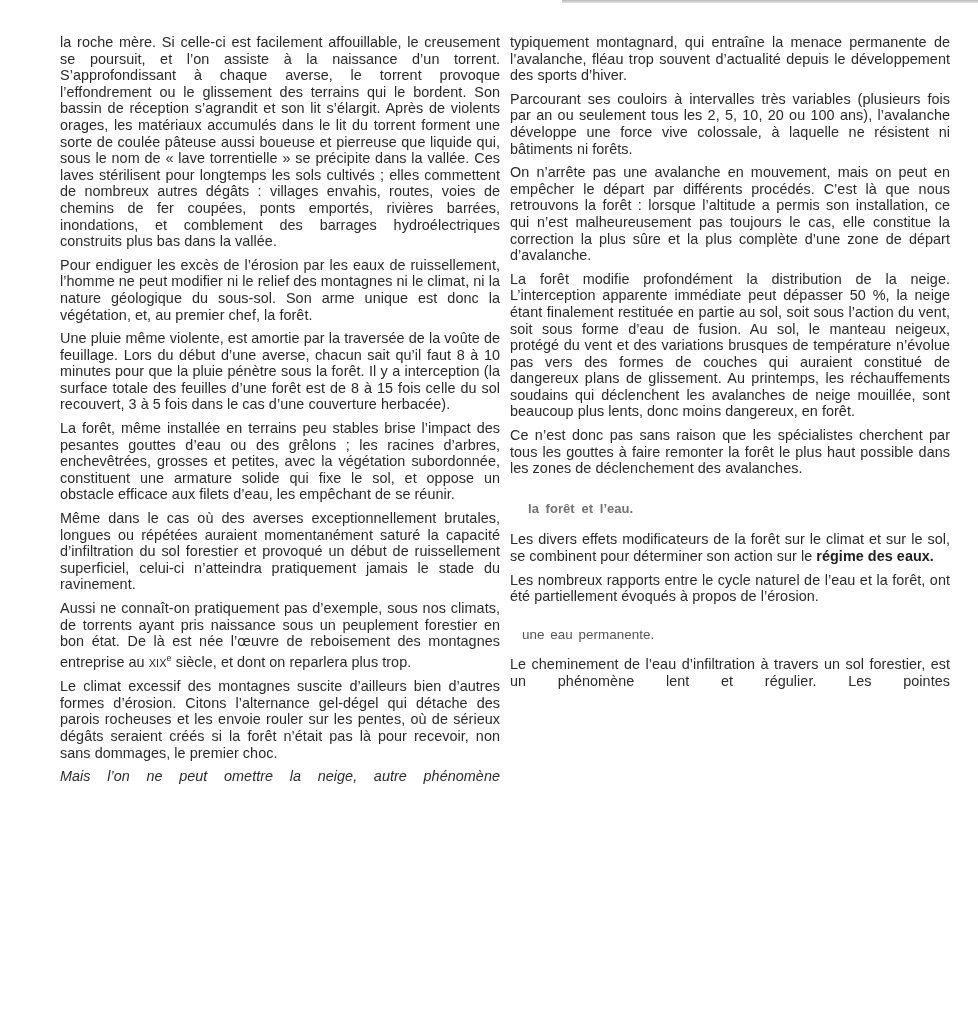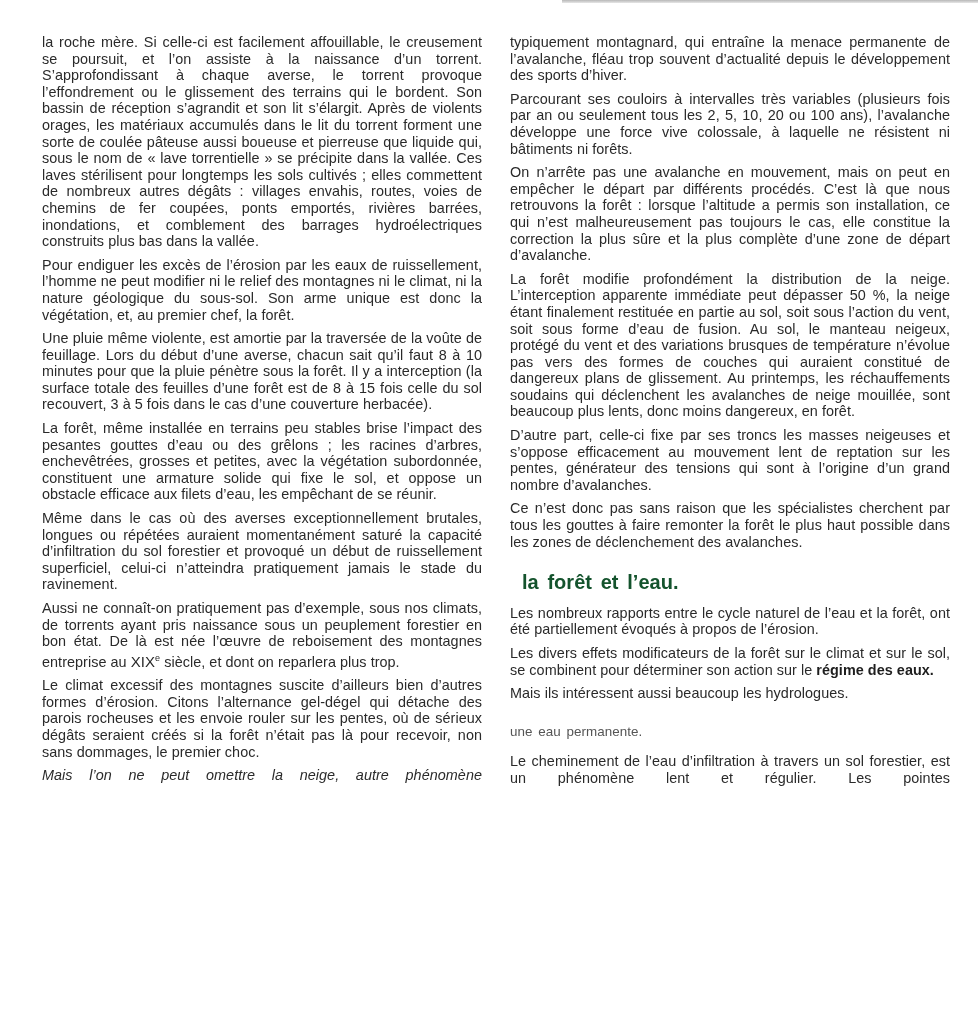--- a/index.html
+++ b/index.html
@@ -13,36 +13,36 @@
   .top-rule {
     position: absolute; left: 562px; top: 0; width: 416px; height: 3px;
     background: linear-gradient(to bottom, #b8b8b8, #e6e6e6);
   }
   .col {
     position: absolute; top: 34px;
     font-size: 14.4px; line-height: 16.6px;
     text-align: justify;
     letter-spacing: 0.05px;
   }
-  .col-left  { left: 42px;  width: 440px; }
+  .col-left  { left: 60px;  width: 440px; }
   .col-right { left: 510px; width: 440px; top: 34px; }
   .col p { margin: 0 0 7px 0; text-align: justify; text-align-last: left; }
   .col h2 {
-    font-size: 20px; font-weight: bold; margin: 12px; color: #14532d;
+    font-size: 13px; font-weight: bold; margin: 18px; color: #737373;
     word-spacing: 3px;
   }
   .col h3 {
-    font-size: 13.4px; font-weight: normal; margin: 0; color: #555;
+    font-size: 13.4px; font-weight: normal; margin: 12px; color: #555;
     word-spacing: 2px;
   }
   .h2-left  { margin-top: 22px !important; margin-bottom: 14px !important; }
   .h2-right { margin-top: 24px !important; margin-bottom: 14px !important; }
   .h3-right { margin-top: 22px !important; margin-bottom: 13px !important; }
   .sup { font-size: 9px; vertical-align: super; }
-  .sc { font-size: 15px; }
+  .sc { font-size: 11px; }
   b.inline { color: #1e1e1e; }
 </style>
 </head>
 <body>
 
 <div class="top-rule"></div>
 
 <div class="col col-left">
   <p>la roche mère. Si celle-ci est facilement affouillable, le creusement se poursuit, et l’on assiste à la naissance d’un torrent. S’approfondissant à chaque averse, le torrent provoque l’effondrement ou le glissement des terrains qui le bordent. Son bassin de réception s’agrandit et son lit s’élargit. Après de violents orages, les matériaux accumulés dans le lit du torrent forment une sorte de coulée pâteuse aussi boueuse et pierreuse que liquide qui, sous le nom de « lave torrentielle » se précipite dans la vallée. Ces laves stérilisent pour longtemps les sols cultivés ; elles commettent de nombreux autres dégâts : villages envahis, routes, voies de chemins de fer coupées, ponts emportés, rivières barrées, inondations, et comblement des barrages hydroélectriques construits plus bas dans la vallée.</p>
   <p>Pour endiguer les excès de l’érosion par les eaux de ruissellement, l’homme ne peut modifier ni le relief des montagnes ni le climat, ni la nature géologique du sous-sol. Son arme unique est donc la végétation, et, au premier chef, la forêt.</p>
@@ -54,25 +54,23 @@
 
   <p>Le climat excessif des montagnes suscite d’ailleurs bien d’autres formes d’érosion. Citons l’alternance gel-dégel qui détache des parois rocheuses et les envoie rouler sur les pentes, où de sérieux dégâts seraient créés si la forêt n’était pas là pour recevoir, non sans dommages, le premier choc.</p>
   <p style="text-align-last: justify; font-style: italic;">Mais l’on ne peut omettre la neige, autre phénomène</p>
 </div>
 
 <div class="col col-right">
   <p>typiquement montagnard, qui entraîne la menace permanente de l’avalanche, fléau trop souvent d’actualité depuis le développement des sports d’hiver.</p>
   <p>Parcourant ses couloirs à intervalles très variables (plusieurs fois par an ou seulement tous les 2, 5, 10, 20 ou 100 ans), l’avalanche développe une force vive colossale, à laquelle ne résistent ni bâtiments ni forêts.</p>
   <p>On n’arrête pas une avalanche en mouvement, mais on peut en empêcher le départ par différents procédés. C’est là que nous retrouvons la forêt : lorsque l’altitude a permis son installation, ce qui n’est malheureusement pas toujours le cas, elle constitue la correction la plus sûre et la plus complète d’une zone de départ d’avalanche.</p>
   <p>La forêt modifie profondément la distribution de la neige. L’interception apparente immédiate peut dépasser 50 %, la neige étant finalement restituée en partie au sol, soit sous l’action du vent, soit sous forme d’eau de fusion. Au sol, le manteau neigeux, protégé du vent et des variations brusques de température n’évolue pas vers des formes de couches qui auraient constitué de dangereux plans de glissement. Au printemps, les réchauffements soudains qui déclenchent les avalanches de neige mouillée, sont beaucoup plus lents, donc moins dangereux, en forêt.</p>
-  <p>D’autre part, celle-ci fixe par ses troncs les masses neigeuses et s’oppose efficacement au mouvement lent de reptation sur les pentes, générateur des tensions qui sont à l’origine d’un grand nombre d’avalanches.</p>
   <p>Ce n’est donc pas sans raison que les spécialistes cherchent par tous les gouttes à faire remonter la forêt le plus haut possible dans les zones de déclenchement des avalanches.</p>
 
   <h2 class="h2-right">la forêt et l’eau.</h2>
 
+  <p><span>Les divers effets modificateurs de la forêt sur le climat et sur le sol, se combinent pour déterminer son action sur le </span><b class="inline">régime des eaux.</b></p>
   <p>Les nombreux rapports entre le cycle naturel de l’eau et la forêt, ont été partiellement évoqués à propos de l’érosion.</p>
-  <p><span>Les divers effets modificateurs de la forêt sur le climat et sur le sol, se combinent pour déterminer son action sur le </span><b class="inline">régime des eaux.</b></p>
-  <p>Mais ils intéressent aussi beaucoup les hydrologues.</p>
 
   <h3 class="h3-right">une eau permanente.</h3>
 
   <p style="text-align-last: justify;">Le cheminement de l’eau d’infiltration à travers un sol forestier, est un phénomène lent et régulier. Les pointes</p>
 </div>
 
 </body></html>

